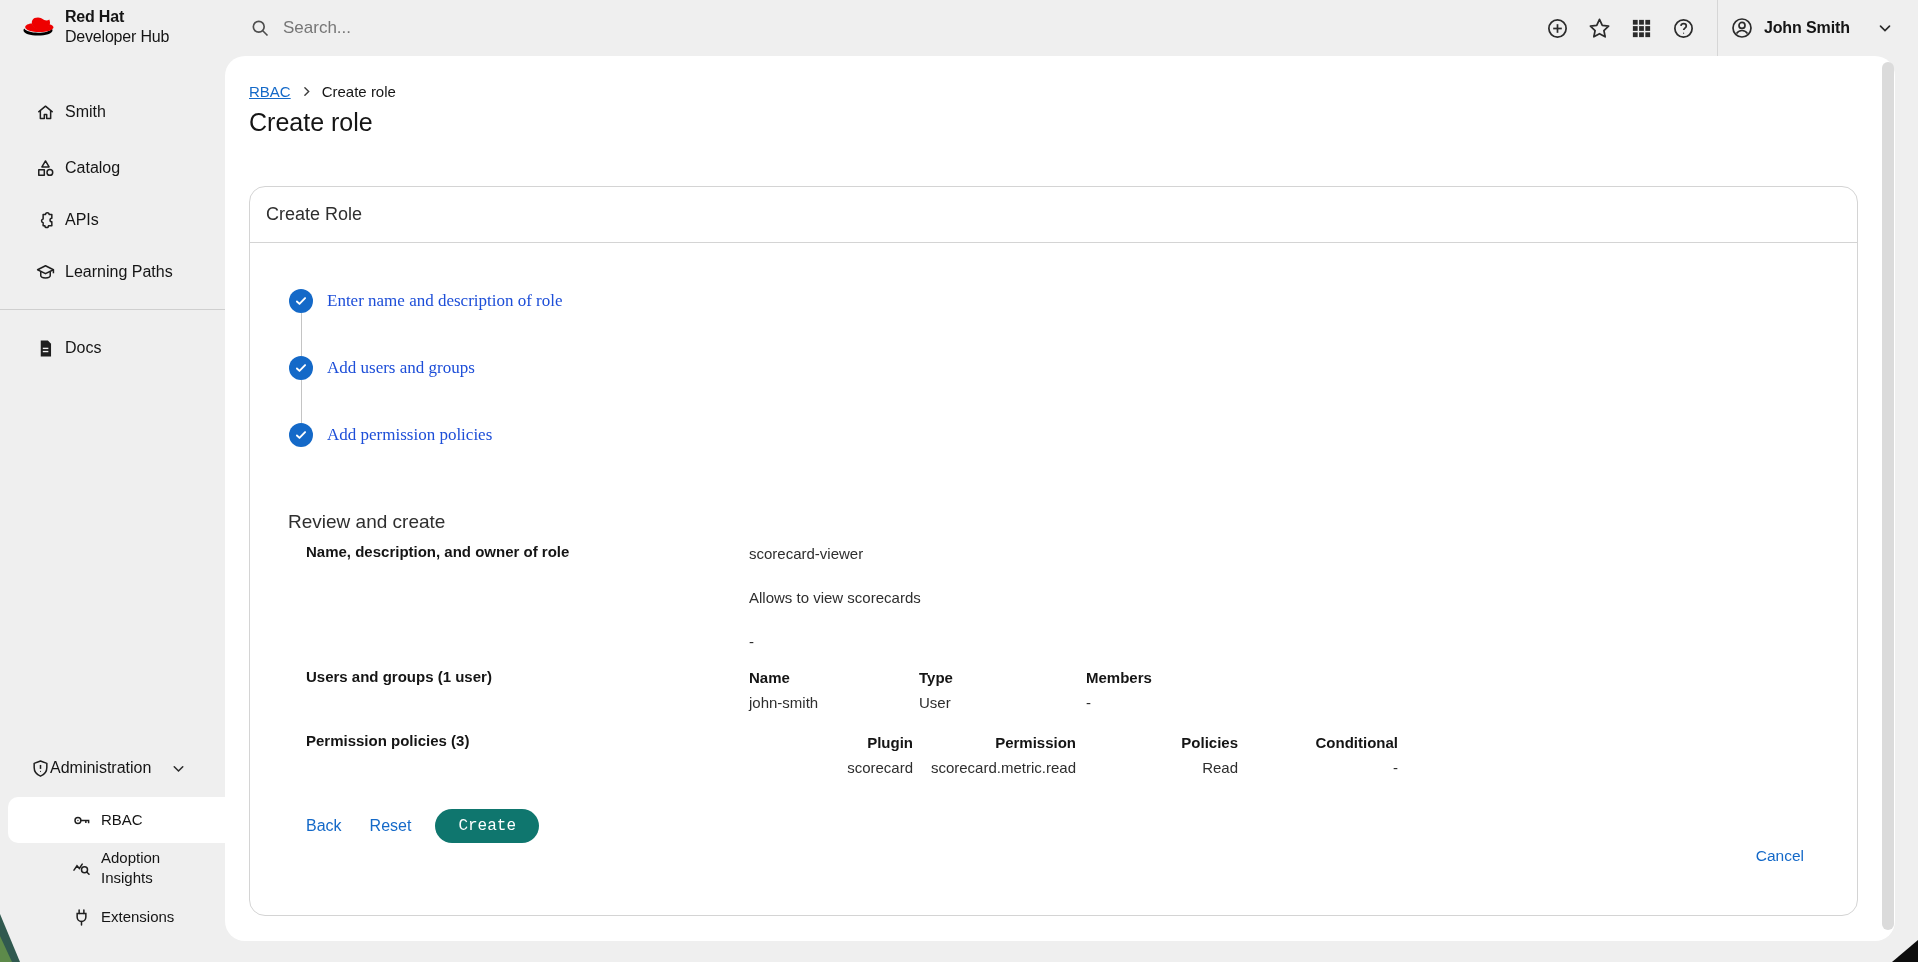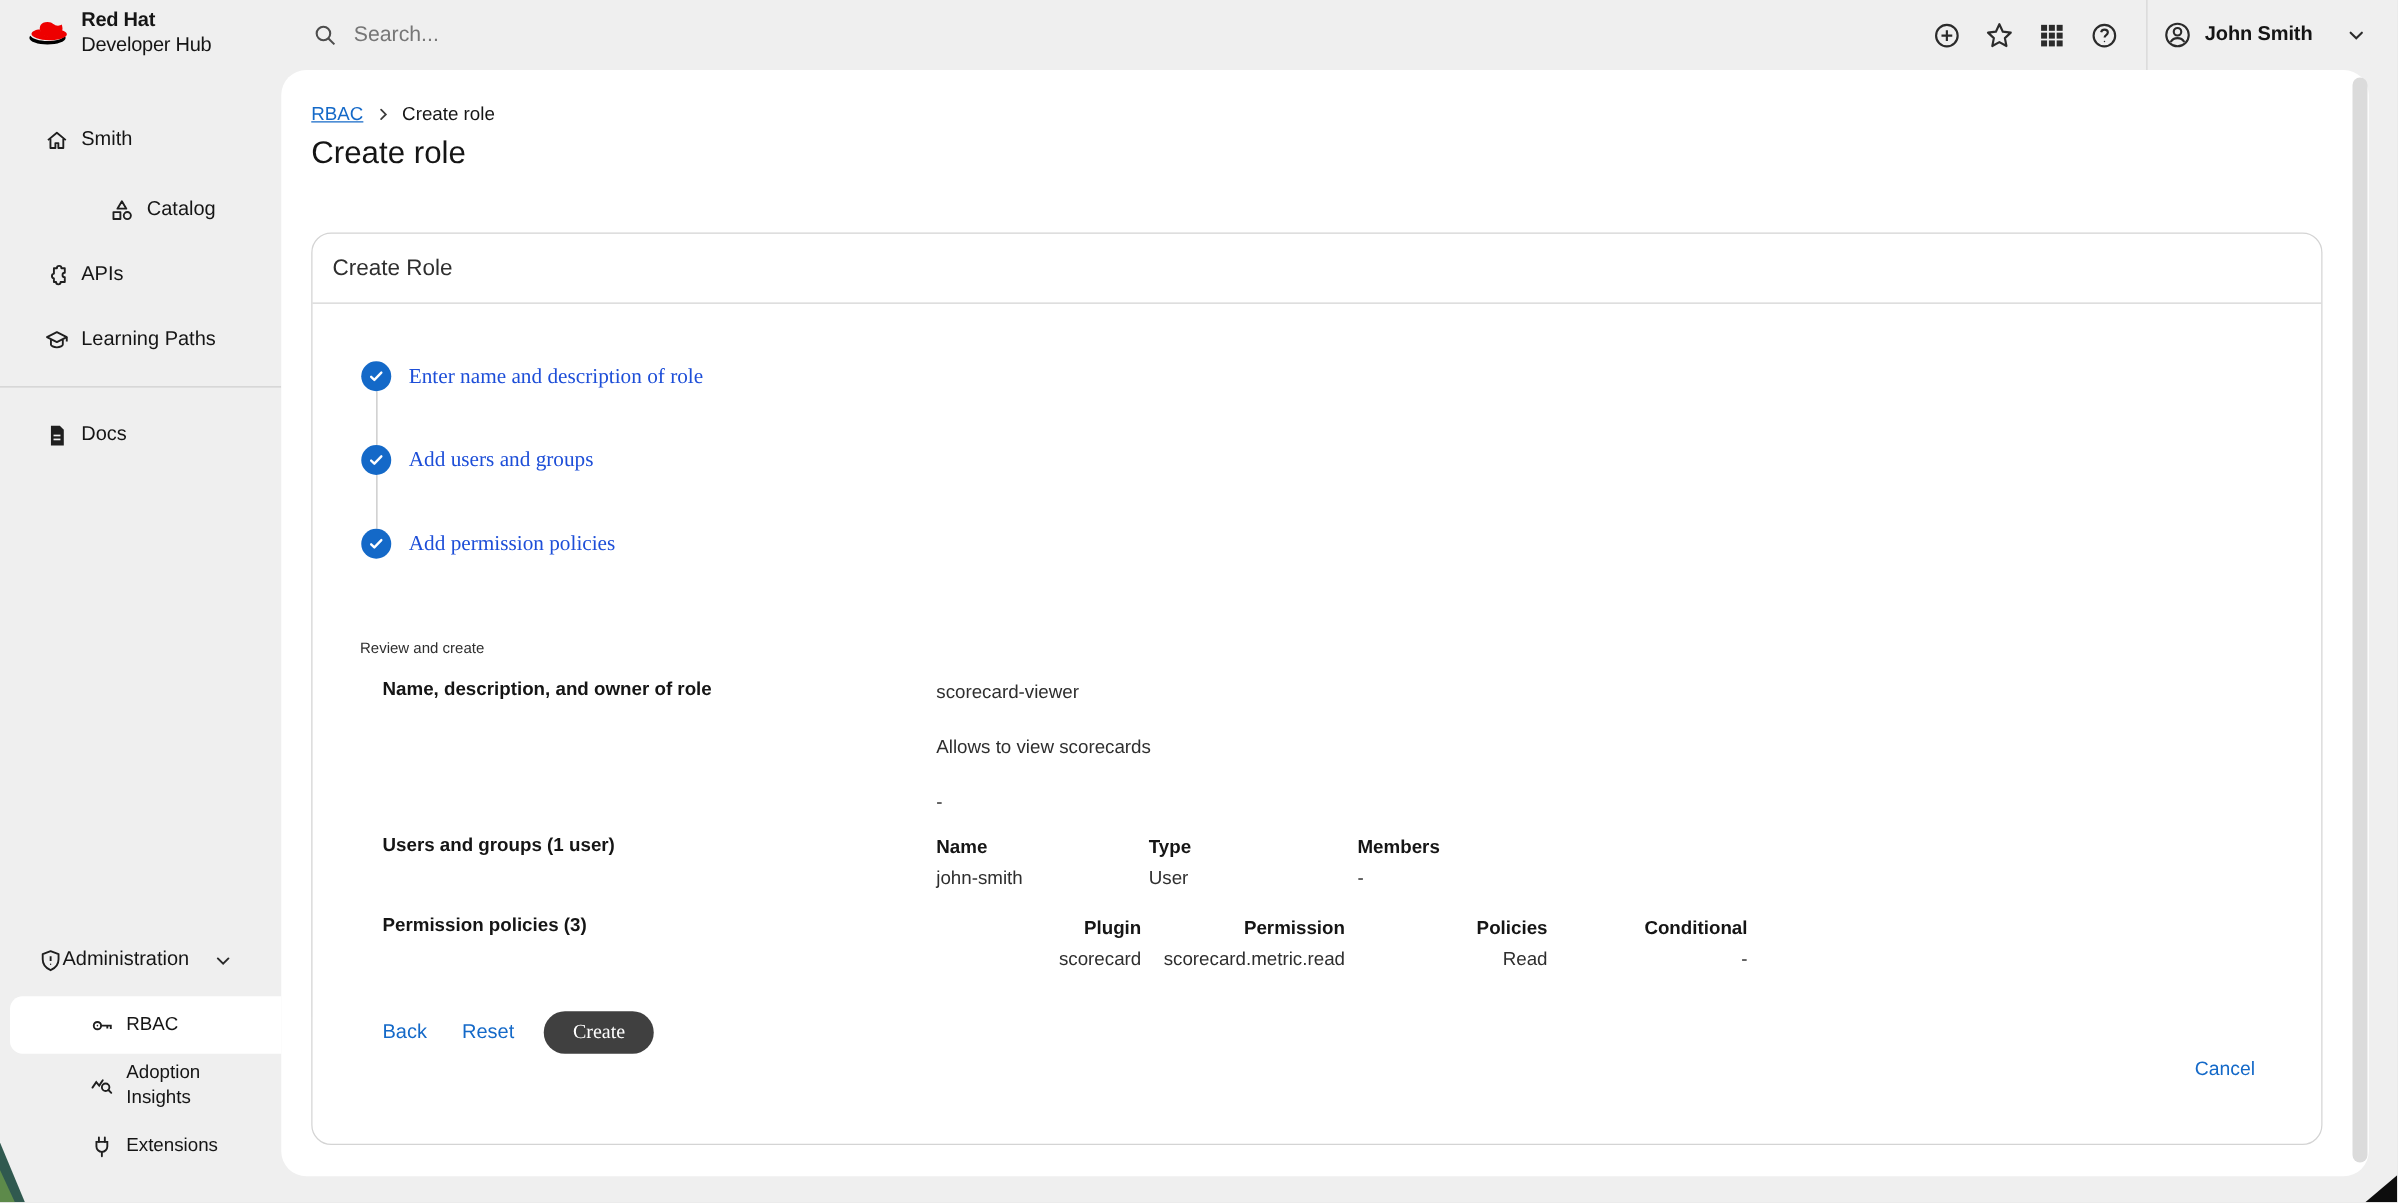--- a/index.html
+++ b/index.html
@@ -52,36 +52,36 @@
   
   .card{position:absolute;left:24px;top:130px;width:1609px;height:730px;border:1px solid #d4d4d4;border-radius:16px;background:#fff;}
   .card-header{height:56px;border-bottom:1px solid #d4d4d4;display:flex;align-items:center;
     padding-left:16px;font-size:18px;color:#2f2f2f;}
   .stepper{position:absolute;left:39px;top:102px;}
   .step{display:flex;align-items:center;gap:14px;}
   .step-circle{width:24px;height:24px;border-radius:50%;background:#1469c8;display:flex;
     align-items:center;justify-content:center;flex:none;color:#fff;}
   .step-label{font-size:17px;color:#1d4ed8;font-family:Liberation Serif, serif;}
   .connector{width:1px;height:43px;background:#c4c4c4;margin-left:12px;}
-  .review-heading{position:absolute;left:38px;top:324px;font-size:12px;color:#2f2f2f;}
+  .review-heading{position:absolute;left:38px;top:324px;font-size:19px;color:#2f2f2f;}
   .review-label{position:absolute;left:56px;font-size:15px;font-weight:bold;color:#151515;}
   .lbl-name{top:356px;}
   .lbl-users{top:481px;}
   .lbl-perms{top:545px;}
   .name-values{position:absolute;left:499px;top:357px;display:flex;flex-direction:column;gap:24px;
     font-size:15px;color:#2e2e2e;line-height:20px;}
   .mini-table{position:absolute;left:499px;display:grid;row-gap:5px;font-size:15px;line-height:20px;color:#2e2e2e;}
   .tbl-users{top:481px;grid-template-columns:170px 167px 160px;}
   .tbl-perms{top:546px;grid-template-columns:164px 163px 162px 160px;text-align:right;}
   .th{font-weight:bold;color:#151515;}
   .actions{position:absolute;left:50px;top:621px;height:36px;display:flex;align-items:center;}
   .btn-text{background:none;border:none;color:#1469c8;font-size:16px;cursor:pointer;
     font-family:"Liberation Sans",sans-serif;padding:6px;margin-right:16px;}
-  .btn-create{background:#404040;border:none;color:#ffffff;font-size:16px;cursor:pointer;
-    font-family:Liberation Serif, serif;padding:8px 23px;border-radius:20px;margin-left:2px;}
+  .btn-create{background:#0f766e;border:none;color:#ffffff;font-size:16px;cursor:pointer;
+    font-family:Liberation Mono, monospace;padding:8px 23px;border-radius:20px;margin-left:2px;}
   .btn-cancel{position:absolute;right:51px;top:658px;background:none;border:none;color:#1469c8;
     font-size:15.5px;cursor:pointer;font-family:"Liberation Sans",sans-serif;padding:2px;}
   
   .wedge-left{position:absolute;left:0;bottom:0;width:20px;height:48px;background:#30594f;
     clip-path:polygon(0 0,0 100%,100% 100%);}
   .wedge-left-inner{position:absolute;left:0;bottom:0;width:12px;height:26px;background:#5d8a4a;
     clip-path:polygon(0 0,0 100%,100% 100%);}
   .wedge-right{position:absolute;right:0;bottom:0;width:26px;height:22px;background:#0d0d0d;
     clip-path:polygon(100% 0,100% 100%,0 100%);}
 </style>
@@ -180,21 +180,21 @@
   <nav class="sidebar">
     <div class="nav-item" style="top:40px;">
       <span class="nav-icon">
         <svg width="19" height="19" viewBox="0 0 24 24" fill="none" stroke="currentColor" stroke-width="1.9" stroke-linejoin="round">
           <path d="M3 11.5L12 4l9 7.5"></path>
             <path d="M5.5 10v9.5h5v-5h3v5h5V10"></path>
         </svg>
       </span>
       <span>Smith</span>
     </div>
-    <div class="nav-item" style="top:96px;justify-content:center;">
+    <div class="nav-item" style="top:96px;">
       <span class="nav-icon">
         <svg width="19" height="19" viewBox="0 0 24 24" fill="none" stroke="currentColor" stroke-width="1.9" stroke-linejoin="round">
           <path d="M12 2.5l4.5 7.5h-9z"></path>
             <rect x="3.5" y="13.5" width="7" height="7"></rect>
             <circle cx="17.5" cy="17" r="3.6"></circle>
         </svg>
       </span>
       <span>Catalog</span>
     </div>
     <div class="nav-item" style="top:148px;">

